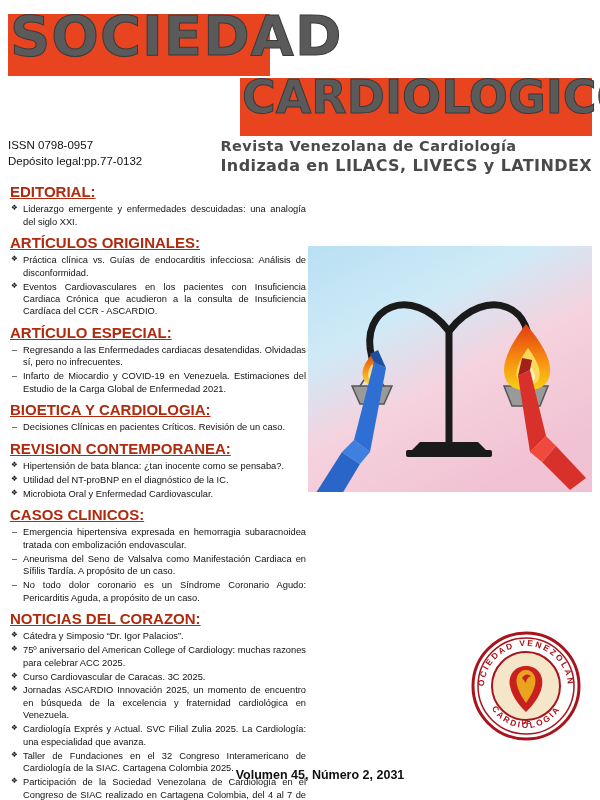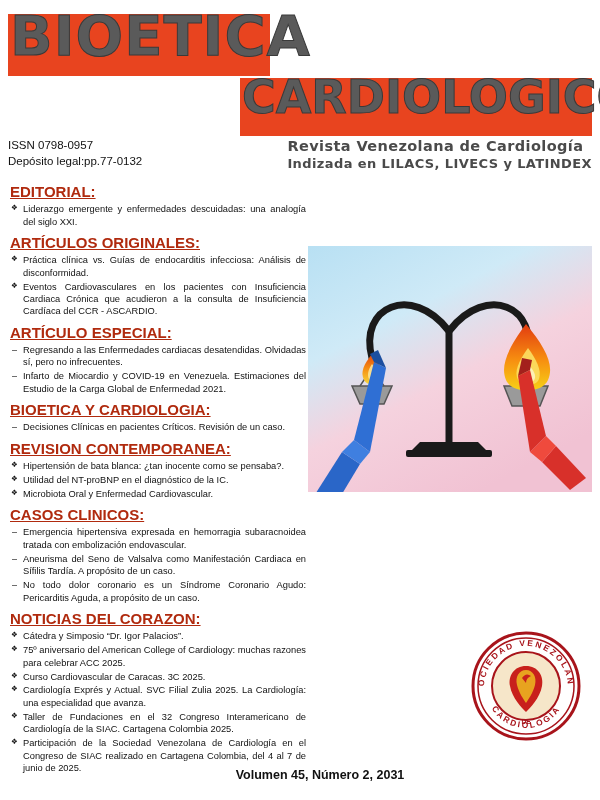--- a/index.html
+++ b/index.html
@@ -68,21 +68,21 @@
   }
   .subtitle-block {
     position: absolute;
     right: 8px; top: 138px;
     text-align: left;
     color: #4a4a4a;
     font-family: "DejaVu Sans", sans-serif;
     font-weight: bold;
   }
   .subtitle-1 { font-size: 14.5px; letter-spacing: .4px; }
-  .subtitle-2 { font-size: 13px; letter-spacing: .4px; margin-top: 2px; }
+  .subtitle-2 { font-size: 16px; letter-spacing: .4px; margin-top: 2px; }
 
   
   .content {
     position: relative;
     width: 600px;
     padding: 0 6px;
   }
   .toc {
     position: relative;
     width: 296px;
@@ -155,21 +155,21 @@
   }
 </style>
 </head>
 <body>
 
 <div class="page">
 
   <div class="masthead">
     <div class="band-top"></div>
     <div class="band-bottom"></div>
-    <div class="title-avances">BIOETICA</div>
+    <div class="title-avances">SOCIEDAD</div>
     <div class="title-cardiologicos">CARDIOLOGICOS</div>
 
     <div class="issn">
       <div>ISSN 0798-0957</div>
       <div>Depósito legal:pp.77-0132</div>
     </div>
 
     <div class="subtitle-block">
       <div class="subtitle-1">Revista Venezolana de Cardiología</div>
       <div class="subtitle-2">Indizada en LILACS, LIVECS y LATINDEX</div>
@@ -206,20 +206,21 @@
         <ul class="items">
           <li class="dash">Emergencia hipertensiva expresada en hemorragia subaracnoidea tratada con embolización endovascular.</li>
           <li class="dash">Aneurisma del Seno de Valsalva como Manifestación Cardiaca en Sífilis Tardía. A propósito de un caso.</li>
           <li class="dash">No todo dolor coronario es un Síndrome Coronario Agudo: Pericarditis Aguda, a propósito de un caso.</li>
         </ul>
         <div class="sec-head">NOTICIAS DEL CORAZON:</div>
         <ul class="items">
           <li>Cátedra y Simposio “Dr. Igor Palacios”.</li>
           <li>75º aniversario del American College of Cardiology: muchas razones para celebrar ACC 2025.</li>
           <li>Curso Cardiovascular de Caracas. 3C 2025.</li>
+          <li>Jornadas ASCARDIO Innovación 2025, un momento de encuentro en búsqueda de la excelencia y fraternidad cardiológica en Venezuela.</li>
           <li>Cardiología Exprés y Actual. SVC Filial Zulia 2025.  La Cardiología: una especialidad que avanza.</li>
           <li>Taller de Fundaciones en el 32 Congreso Interamericano de Cardiología de la SIAC. Cartagena Colombia 2025.</li>
           <li>Participación de la Sociedad Venezolana de Cardiología en el Congreso de SIAC realizado en Cartagena Colombia, del 4 al 7 de junio de 2025.</li>
         </ul>
       </div>
   </div>
 
   <div class="artwork">
     <svg class="art-svg" viewBox="0 0 284 246">
       <defs>

